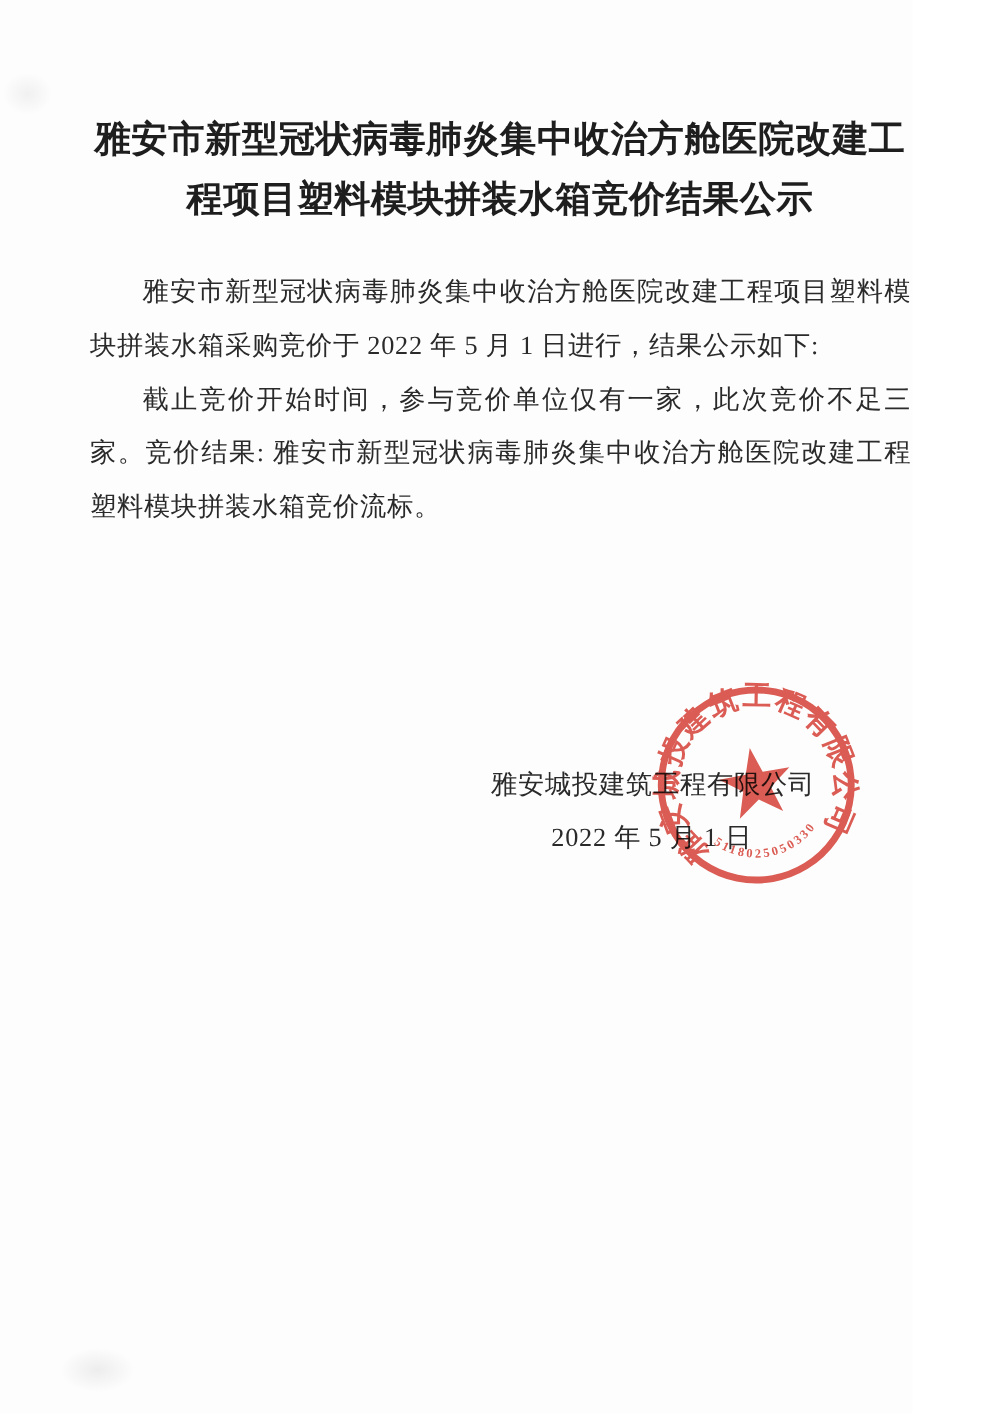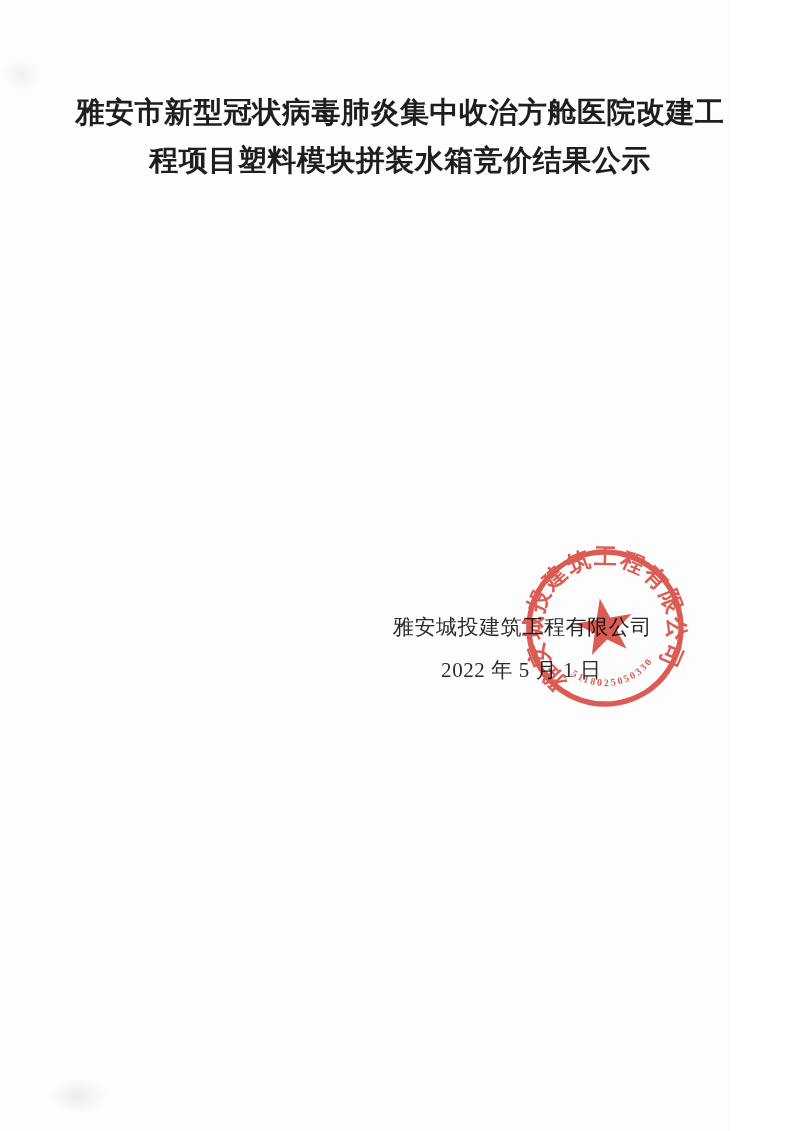--- a/index.html
+++ b/index.html
@@ -97,20 +97,22 @@
 <body>
 
 <div class="page">
 
   <div class="smudge-tl"></div>
   <div class="smudge-bl"></div>
 
   <h1 class="title">雅安市新型冠状病毒肺炎集中收治方舱医院改建工程项目塑料模块拼装水箱竞价结果公示</h1>
 
   <div class="body-text">
+    <p class="indent">雅安市新型冠状病毒肺炎集中收治方舱医院改建工程项目塑料模块拼装水箱采购竞价于 2022 年 5 月 1 日进行，结果公示如下:</p>
+    <p class="indent">截止竞价开始时间，参与竞价单位仅有一家，此次竞价不足三家。竞价结果: 雅安市新型冠状病毒肺炎集中收治方舱医院改建工程塑料模块拼装水箱竞价流标。</p>
   </div>
 
   <div class="signature">
     <div class="sig-company">雅安城投建筑工程有限公司</div>
     <div class="sig-date">2022 年 5 月 1 日</div>
   </div>
 
   <div class="seal">
     <svg viewBox="-84 -84 168 168" width="168" height="168">
       <circle r="76" fill="none" stroke-width="5.5" stroke="#d8463c"></circle>

